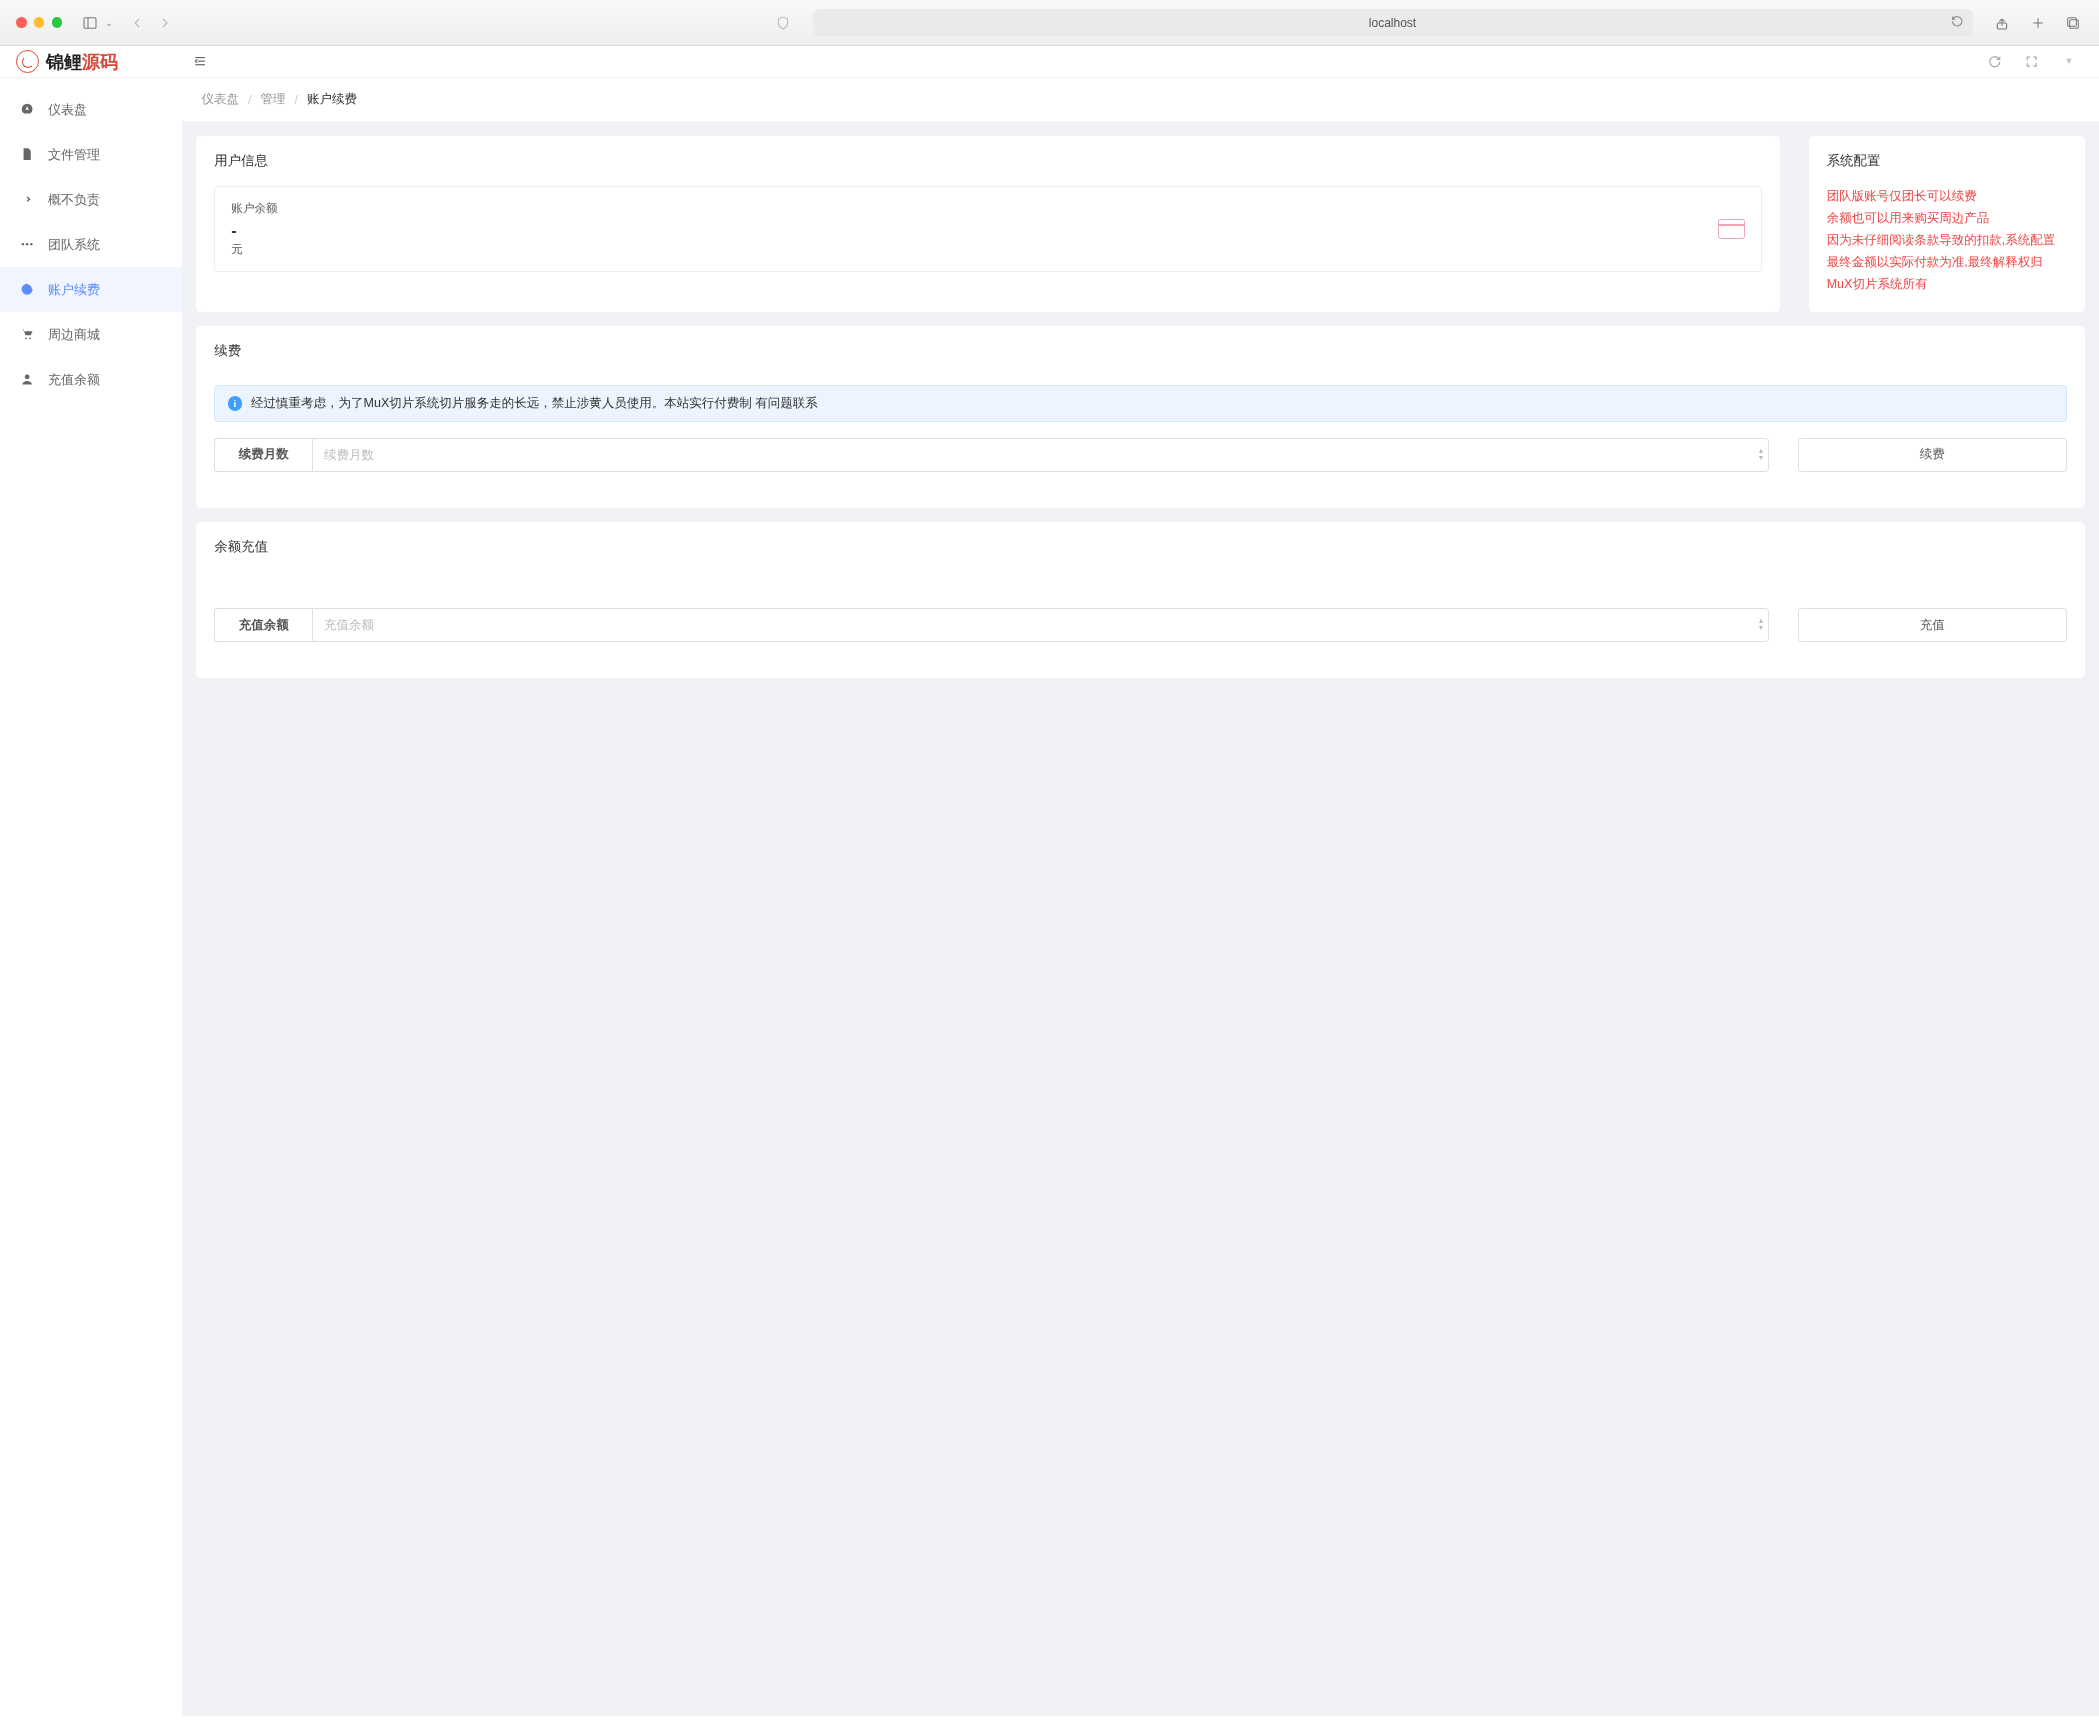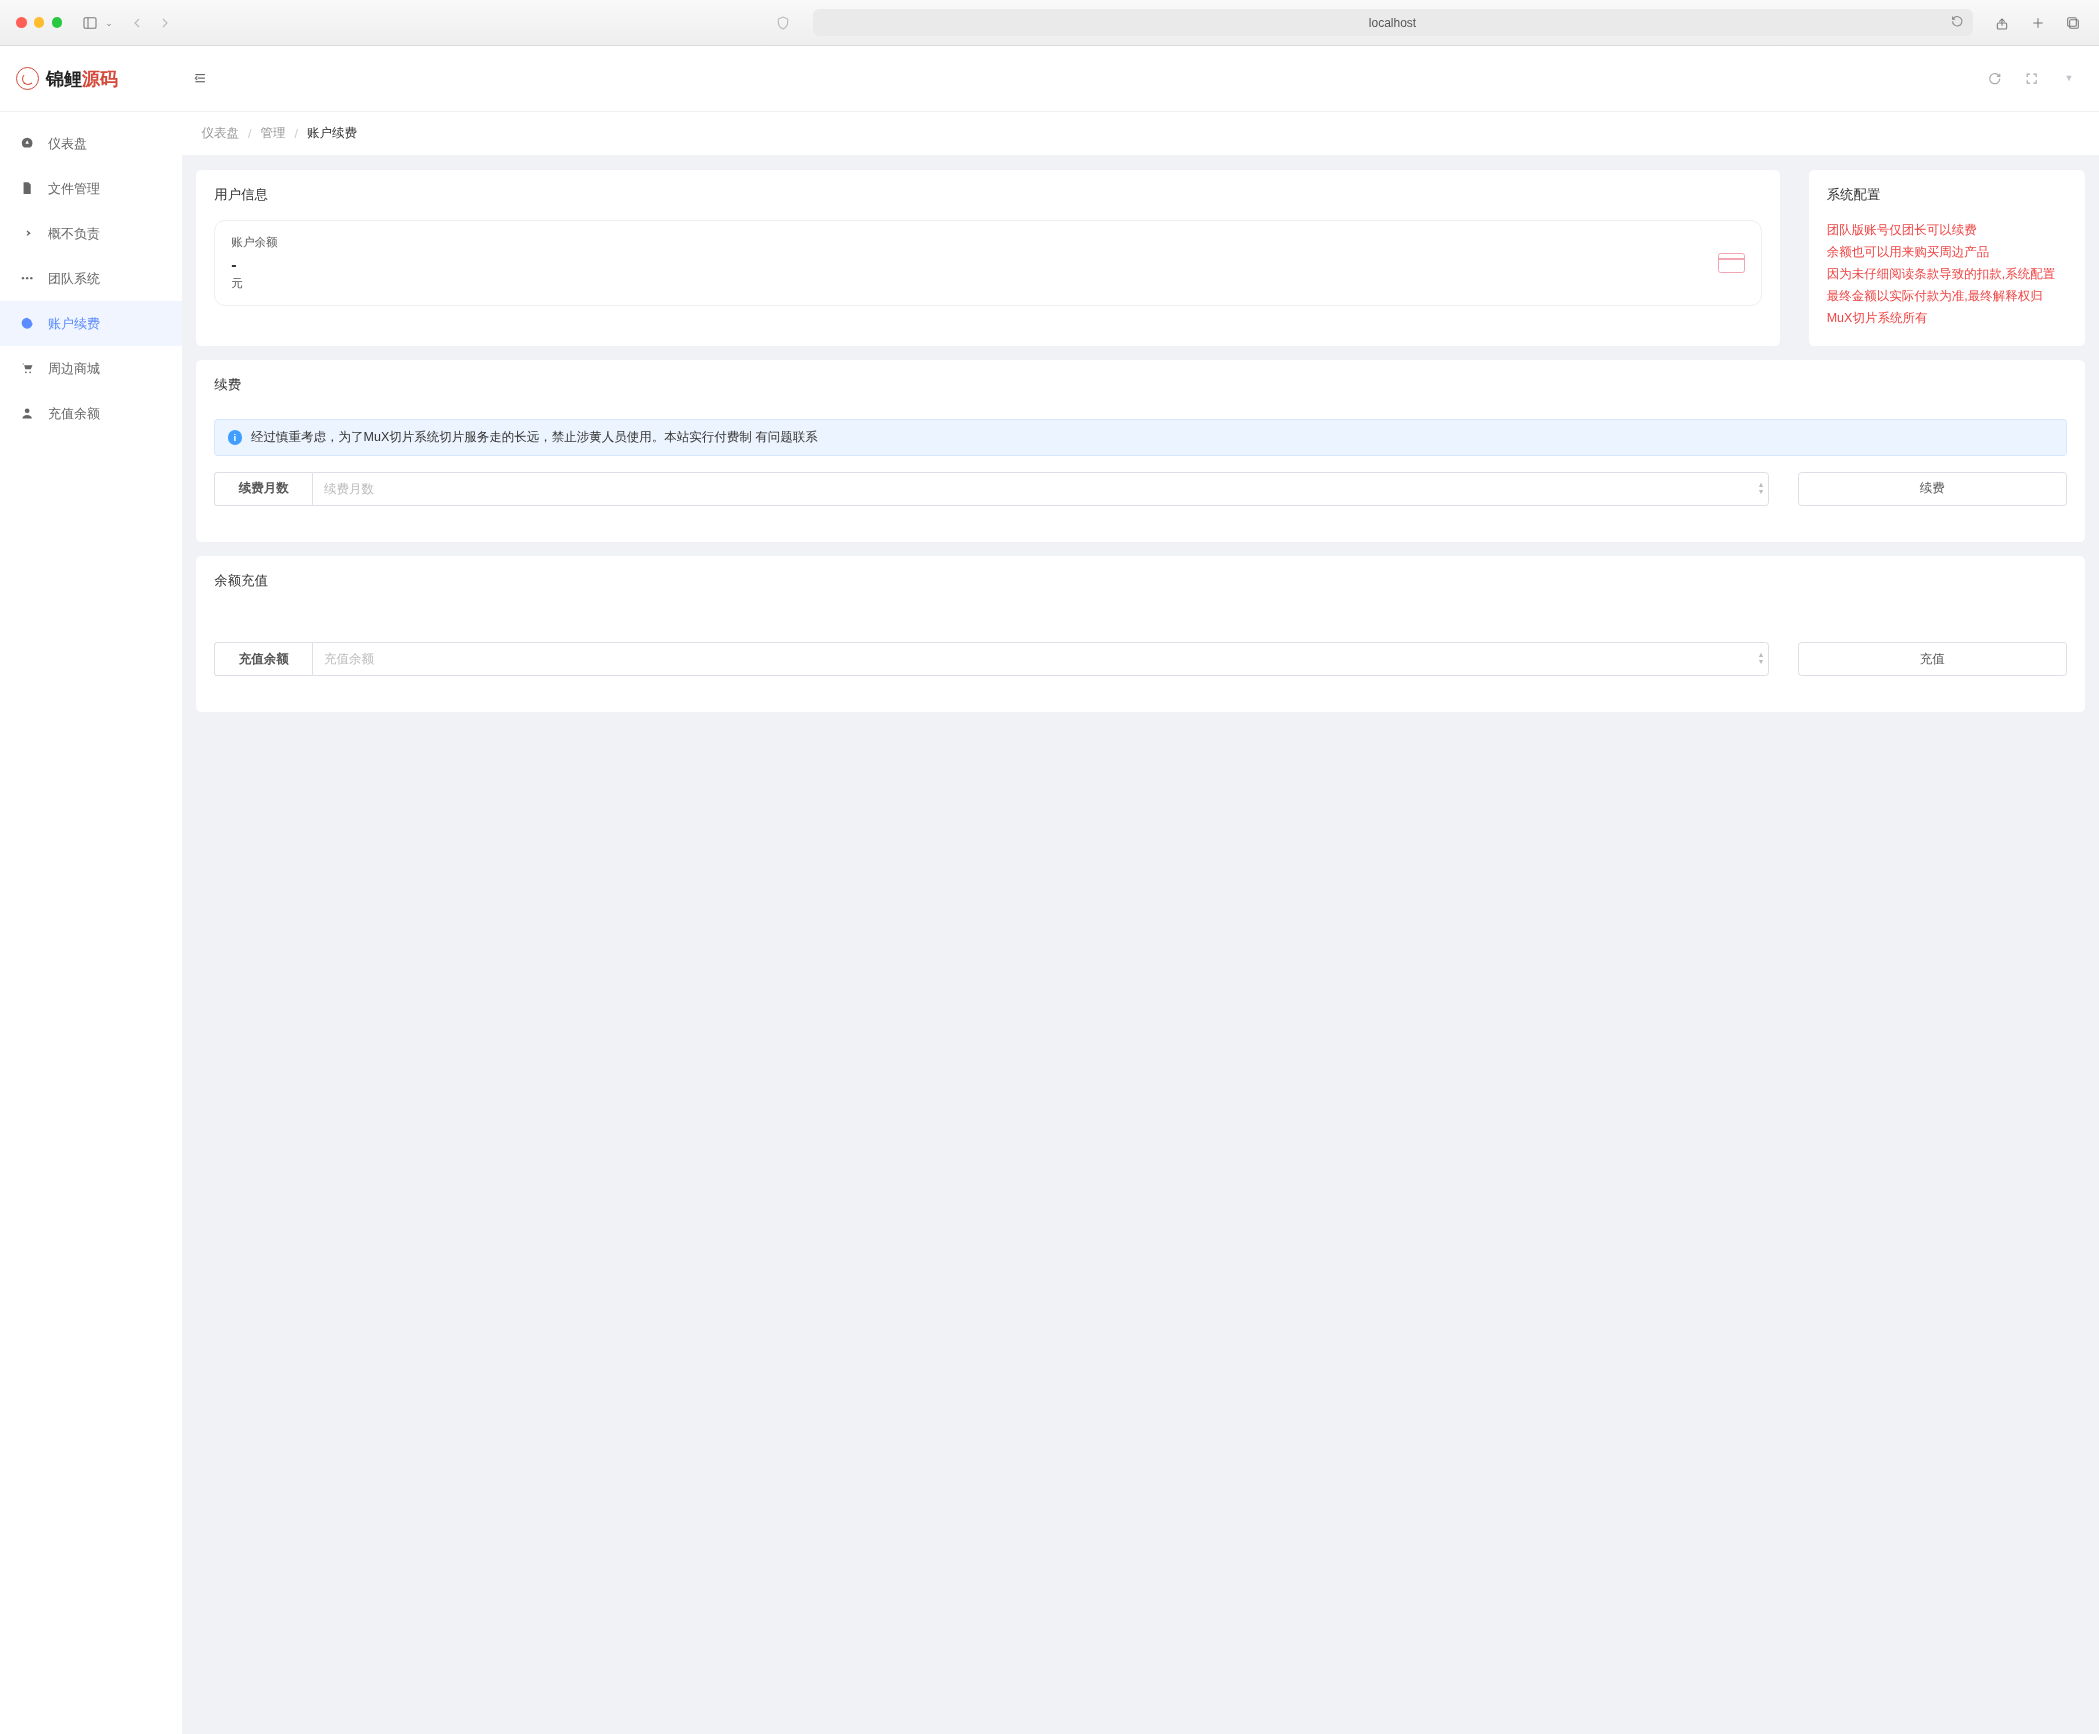--- a/index.html
+++ b/index.html
@@ -30,21 +30,21 @@
     .url-bar {
       flex: 1; height: 27px; background: #eaeaea; border-radius: 6.2px;
       display: flex; align-items: center; justify-content: center;
       color: #555; font-size: 12px; position: relative; margin: 0 10.7px;
     }
     .url-reload { position: absolute; right: 9px; color:#888; }
     .bar-right { display:flex; gap: 16px; align-items:center; }
 
     
     .app-header {
-      height: 66px; display: flex; align-items: center;
+      height: 32px; display: flex; align-items: center;
       border-bottom: 0.9px solid #f0f0f0;
     }
     .logo-box { width: 182px; display: flex; align-items: center; padding-left: 16px; gap: 7.1px; }
     .logo-mark { width: 23px; height: 23px; border: 1.8px solid #d54a3a; border-radius: 50%; position: relative; }
     .logo-mark::after { content:""; position:absolute; inset:4.5px; border:1.8px solid #d54a3a; border-radius:50%; border-top-color:transparent; border-right-color:transparent; }
     .logo-text { font-size: 18px; font-weight: 700; }
     .logo-text .a { color: #222; }
     .logo-text .b { color: #d54a3a; }
     .header-toggle { width: 36px; color:#666; display:flex; align-items:center; justify-content:center; }
     .header-spacer { flex:1; }
@@ -66,21 +66,21 @@
     .breadcrumb { height: 43px; display:flex; align-items:center; padding: 0 19.6px; gap: 9px; color:#333; background:#fff; margin-bottom:0.9px;}
     .breadcrumb .bc { color: #999; }
     .breadcrumb .sep { color: #ccc; }
     .breadcrumb .cur { color: #333; }
 
     .content-inner { padding: 14.3px; }
     .row2 { display: grid; grid-template-columns: 1fr 276px; gap: 29px; }
     .card { background: #fff; border-radius: 5.3px; padding: 16px 18px; }
     .card-title { font-size: 13.4px; color: #333; margin-bottom: 16px; font-weight: 500; }
     .balance-box {
-      border: 0.9px solid #eee; border-radius: 11px; padding: 14.3px 16px;
+      border: 0.9px solid #eee; border-radius: 3px; padding: 14.3px 16px;
       display:flex; align-items:center; justify-content:space-between;
     }
     .balance-info .lbl { font-size: 11.6px; color:#555; }
     .balance-info .dash { font-size: 16px; font-weight:700; margin: 5.3px 0 1.8px; }
     .balance-info .unit { font-size: 11.6px; color:#555; }
     .cc-icon { width: 27px; height: 19.6px; border: 1.8px solid #f2a6b3; border-radius: 2.7px; position: relative; }
     .cc-icon::after { content:""; position:absolute; left:0; right:0; top:3.6px; height:1.8px; background:#f2a6b3; }
     .tip-list { font-size: 12.5px; line-height: 1.75; color: #ef4444; }
 
     .section-card { background:#fff; border-radius:5.3px; margin-top:14.3px; padding: 16px 18px 36px; }

